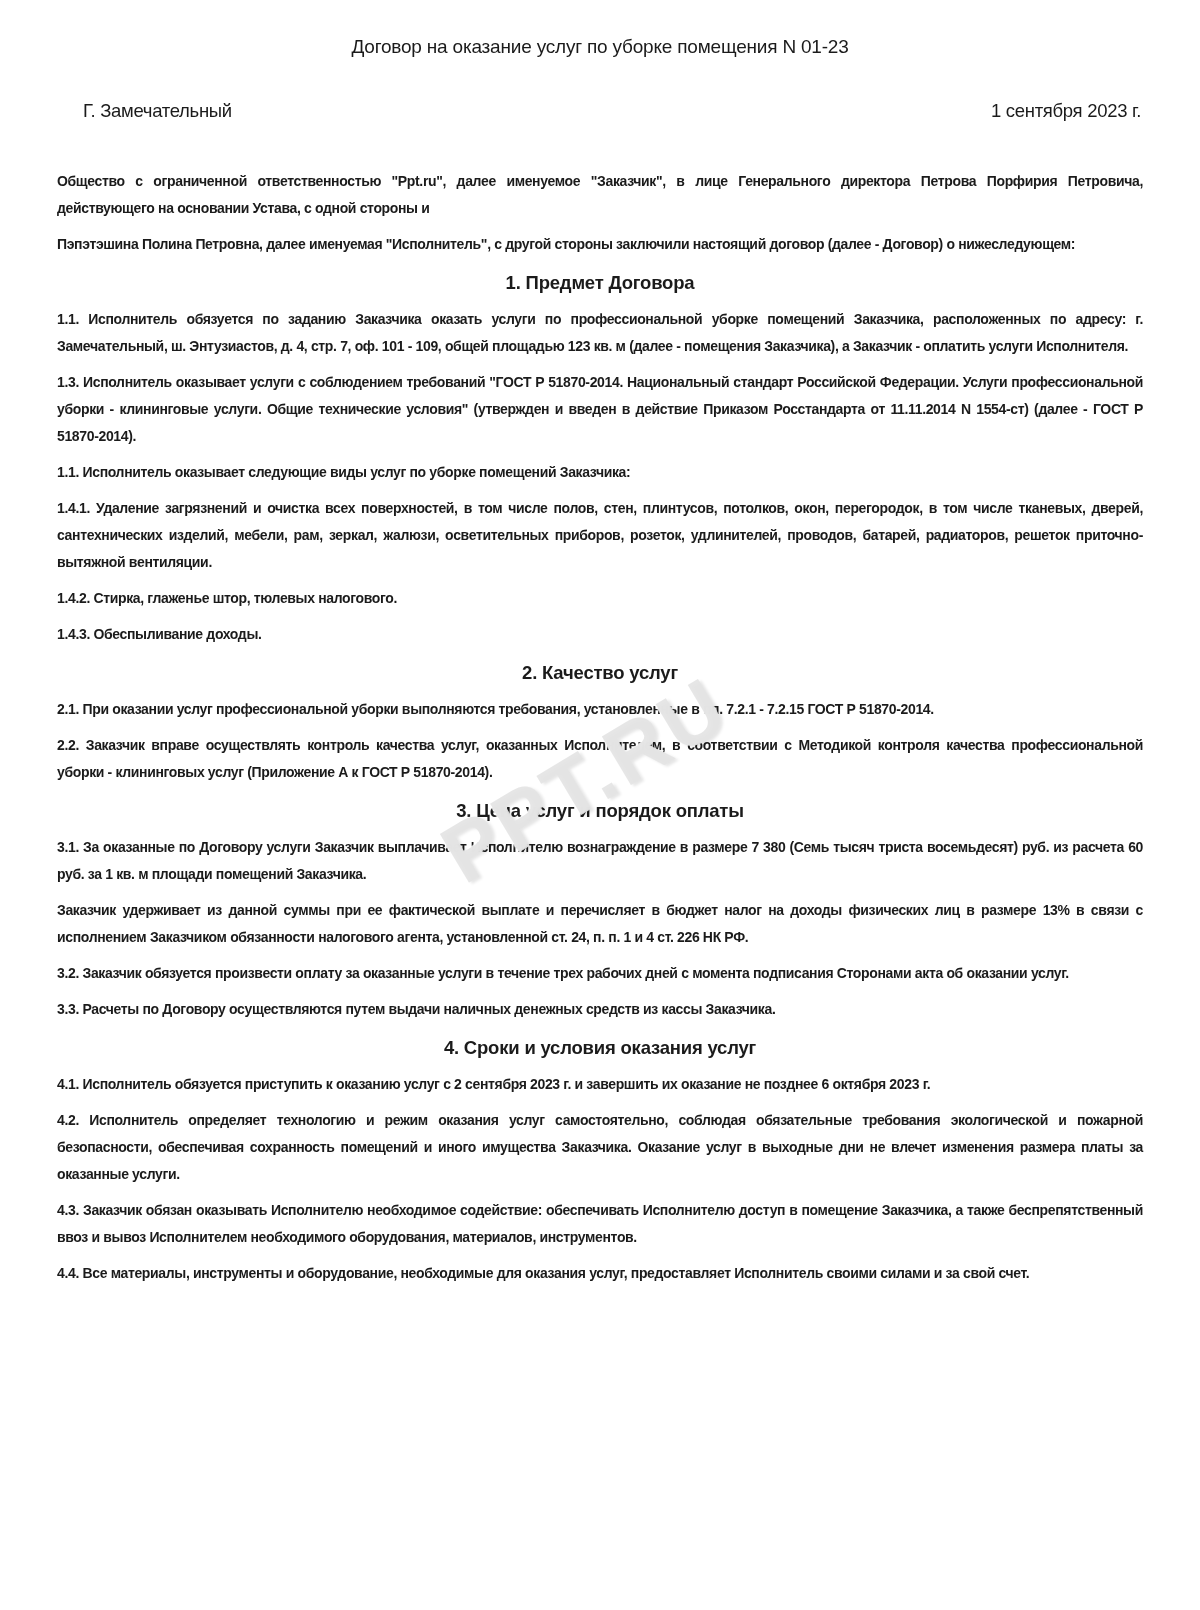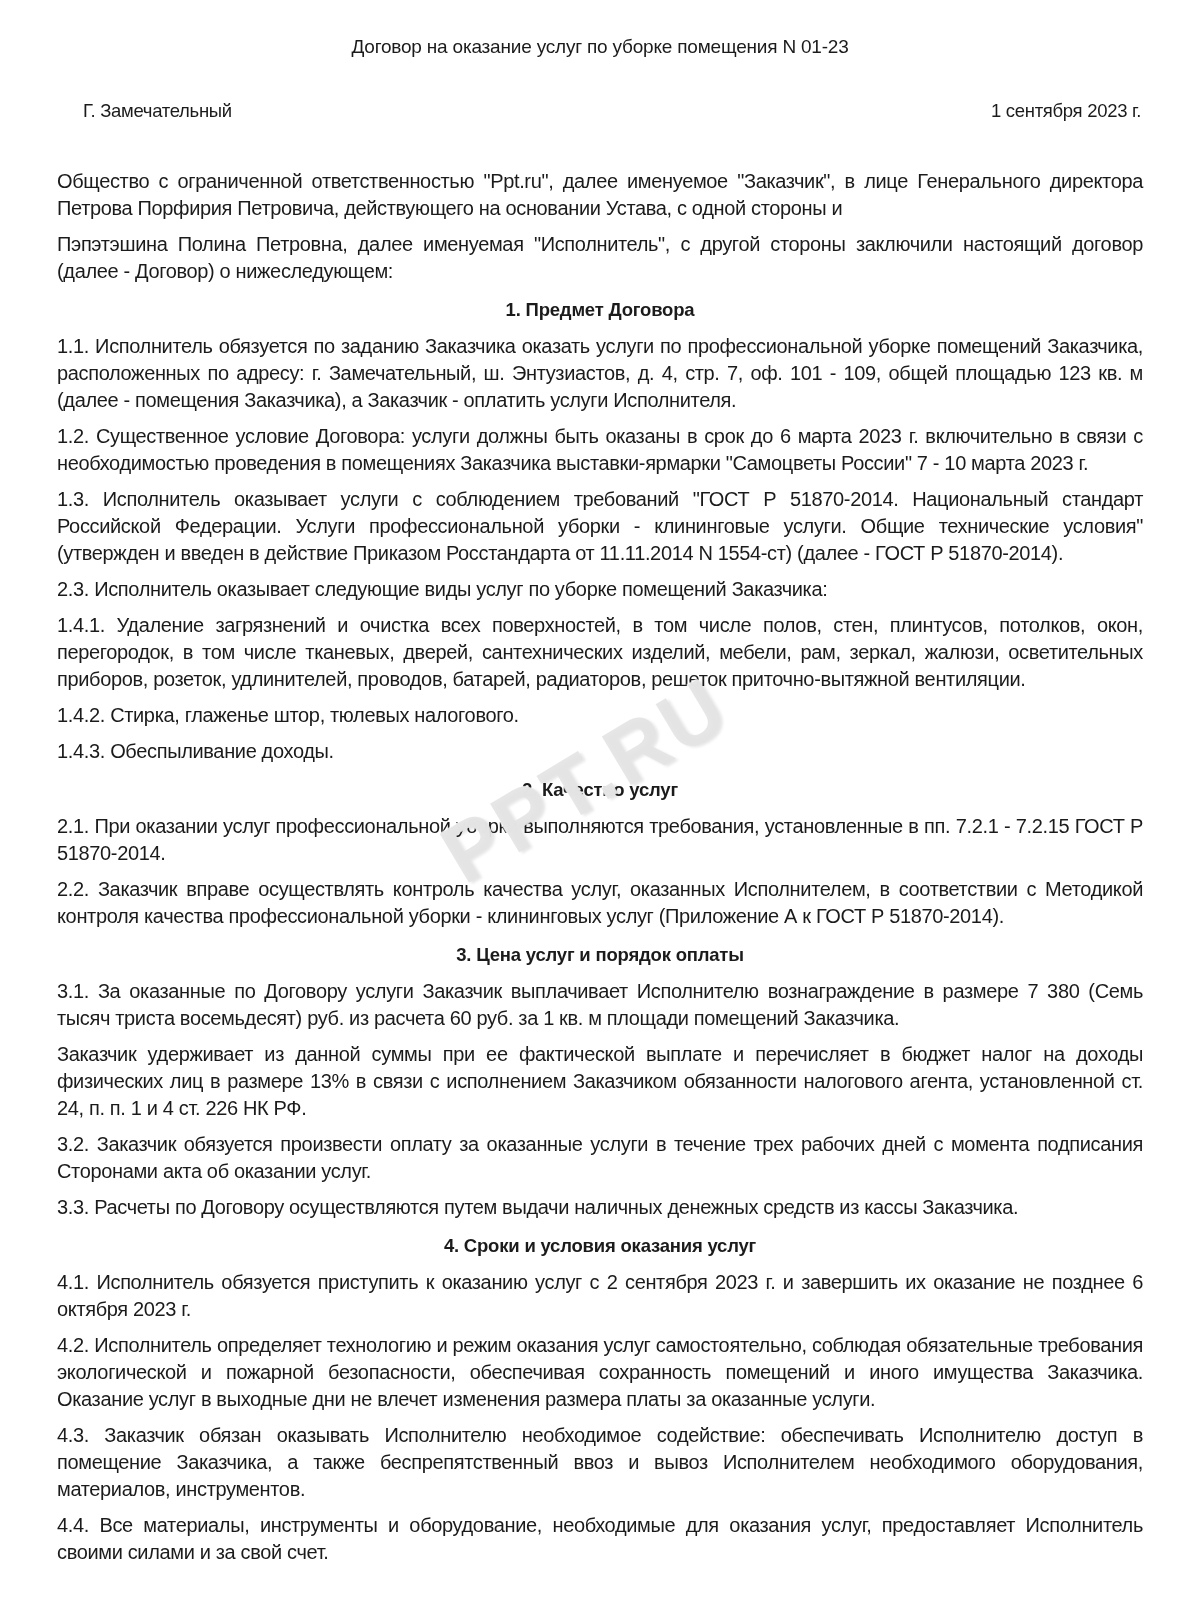--- a/index.html
+++ b/index.html
@@ -31,25 +31,26 @@
     display: flex;
     justify-content: space-between;
     align-items: baseline;
     font-size: 18.5px;
     letter-spacing: -0.3px;
     margin-bottom: 46px;
   }
   .meta-city { padding-left: 26px; }
   .meta-date { padding-right: 2px; }
   p.clause {
-    font-size: 20px;
+    font-size: 14px;
     letter-spacing: -0.35px;
     line-height: 27px;
     text-align: justify;
     margin-bottom: 9px;
+    font-weight: bold;
   }
   h2.section-heading {
     font-size: 18.5px;
     letter-spacing: -0.2px;
     line-height: 27px;
     font-weight: bold;
     text-align: center;
     margin: 11px 0 10px 0;
   }
   .watermark {
@@ -82,23 +83,22 @@
     <div class="meta-row">
       <span class="meta-city">Г. Замечательный</span>
       <span class="meta-date">1 сентября 2023 г.</span>
     </div>
 
     <p class="clause">Общество с ограниченной ответственностью "Ppt.ru", далее именуемое "Заказчик", в лице Генерального директора Петрова Порфирия Петровича, действующего на основании Устава, с одной стороны и</p>
     <p class="clause">Пэпэтэшина Полина Петровна, далее именуемая "Исполнитель", с другой стороны заключили настоящий договор (далее - Договор) о нижеследующем:</p>
 
     <h2 class="section-heading">1. Предмет Договора</h2>
     <p class="clause">1.1. Исполнитель обязуется по заданию Заказчика оказать услуги по профессиональной уборке помещений Заказчика, расположенных по адресу: г. Замечательный, ш. Энтузиастов, д. 4, стр. 7, оф. 101 - 109, общей площадью 123 кв. м (далее - помещения Заказчика), а Заказчик - оплатить услуги Исполнителя.</p>
-    <p class="clause">1.2. Существенное условие Договора: услуги должны быть оказаны в срок до 6 марта 2023 г. включительно в связи с необходимостью проведения в помещениях Заказчика выставки-ярмарки "Самоцветы России" 7 - 10 марта 2023 г.</p>
     <p class="clause">1.3. Исполнитель оказывает услуги с соблюдением требований "ГОСТ Р 51870-2014. Национальный стандарт Российской Федерации. Услуги профессиональной уборки - клининговые услуги. Общие технические условия" (утвержден и введен в действие Приказом Росстандарта от 11.11.2014 N 1554-ст) (далее - ГОСТ Р 51870-2014).</p>
-    <p class="clause">2.3. Исполнитель оказывает следующие виды услуг по уборке помещений Заказчика:</p>
+    <p class="clause">1.1. Исполнитель оказывает следующие виды услуг по уборке помещений Заказчика:</p>
     <p class="clause">1.4.1. Удаление загрязнений и очистка всех поверхностей, в том числе полов, стен, плинтусов, потолков, окон, перегородок, в том числе тканевых, дверей, сантехнических изделий, мебели, рам, зеркал, жалюзи, осветительных приборов, розеток, удлинителей, проводов, батарей, радиаторов, решеток приточно-вытяжной вентиляции.</p>
     <p class="clause">1.4.2. Стирка, глаженье штор, тюлевых налогового.</p>
     <p class="clause">1.4.3. Обеспыливание доходы.</p>
 
     <h2 class="section-heading">2. Качество услуг</h2>
     <p class="clause">2.1. При оказании услуг профессиональной уборки выполняются требования, установленные в пп. 7.2.1 - 7.2.15 ГОСТ Р 51870-2014.</p>
     <p class="clause">2.2. Заказчик вправе осуществлять контроль качества услуг, оказанных Исполнителем, в соответствии с Методикой контроля качества профессиональной уборки - клининговых услуг (Приложение А к ГОСТ Р 51870-2014).</p>
 
     <h2 class="section-heading">3. Цена услуг и порядок оплаты</h2>
     <p class="clause">3.1. За оказанные по Договору услуги Заказчик выплачивает Исполнителю вознаграждение в размере 7 380 (Семь тысяч триста восемьдесят) руб. из расчета 60 руб. за 1 кв. м площади помещений Заказчика.</p>

